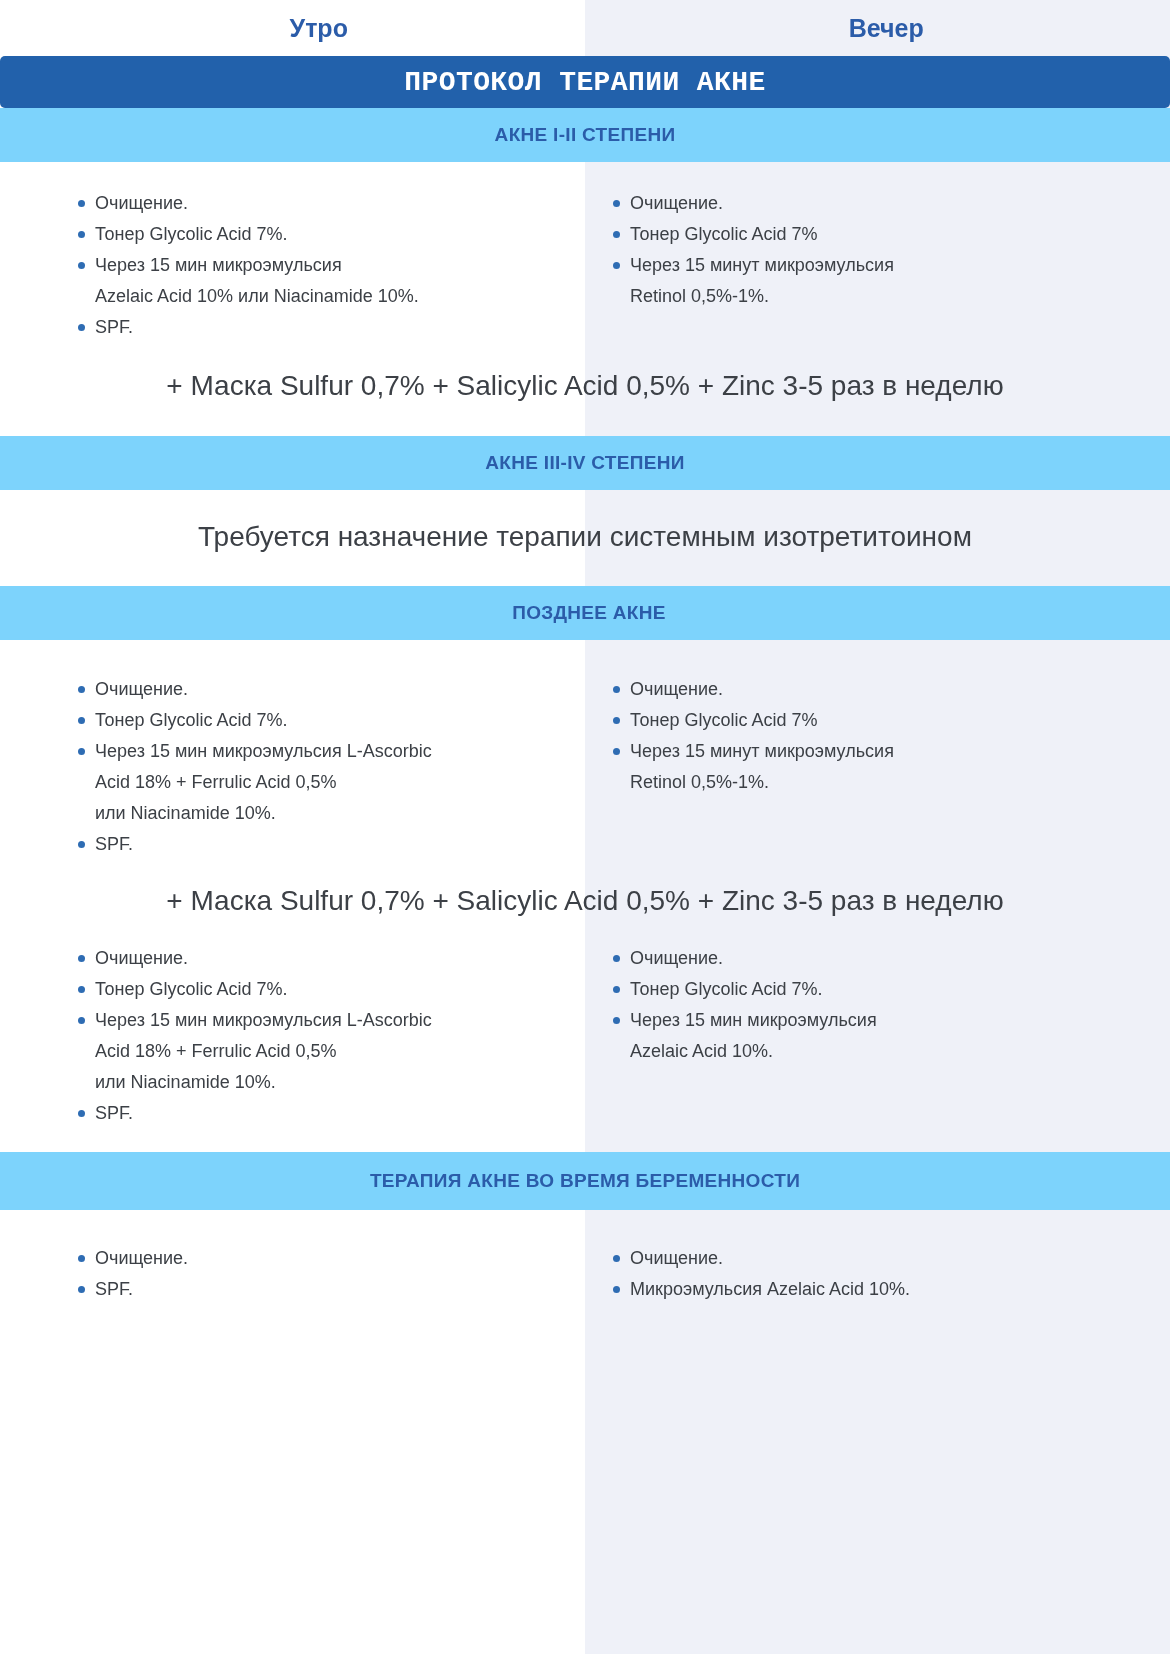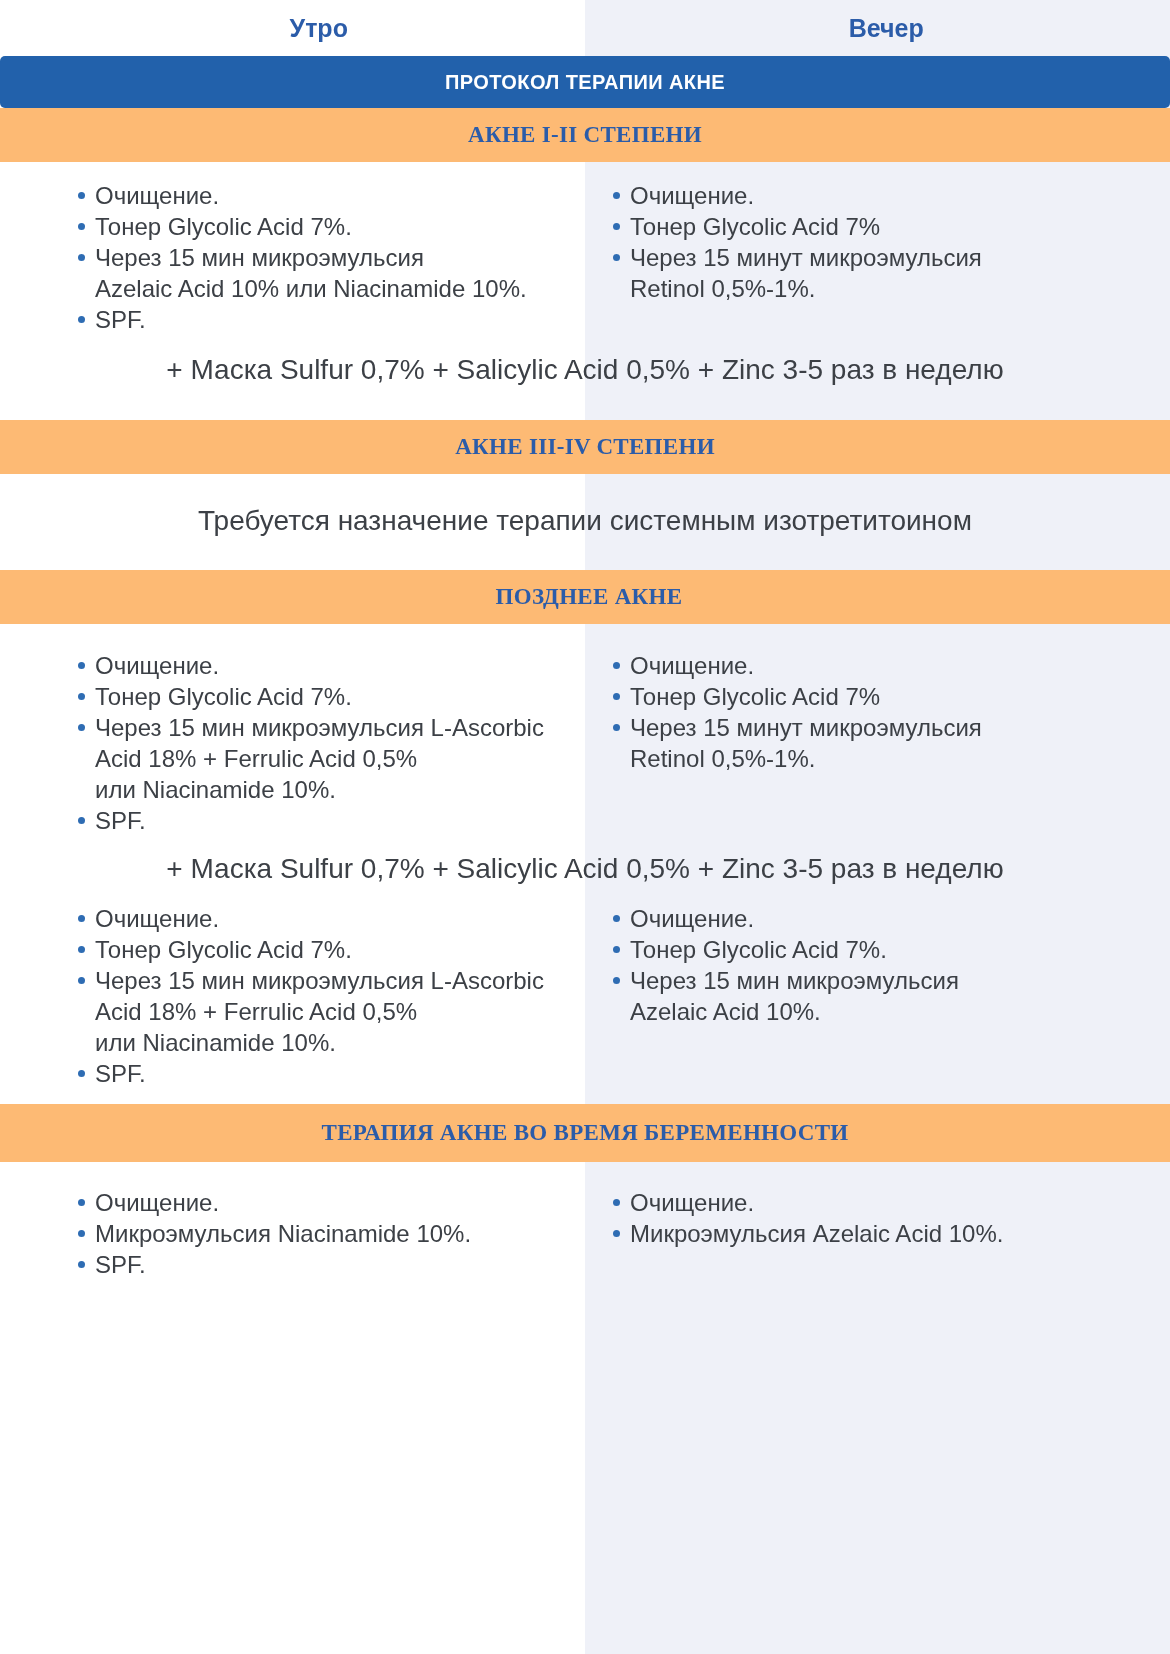--- a/index.html
+++ b/index.html
@@ -32,43 +32,43 @@
     color: #2b5ca9;
     font-size: 25px; font-weight: bold;
   }
 
   
   .banner {
     height: 52px;
     background: #2261ab;
     border-radius: 5px;
     color: #ffffff;
-    font-size: 20px; font-weight: bold;
+    font-size: 28px; font-weight: bold;
     letter-spacing: 0.4px;
-    display: flex; align-items: center; justify-content: center;
+    display: flex; align-items: center; justify-content: center; font-family: Liberation Mono, monospace;
   }
 
   
   .band {
     height: 54px;
-    background: #fdba74;
+    background: #7dd3fc;
     color: #2b5ca9;
-    font-size: 23px; font-weight: bold;
+    font-size: 19px; font-weight: bold;
     letter-spacing: 0.3px;
-    display: flex; align-items: center; justify-content: center; font-family: Liberation Serif, serif;
+    display: flex; align-items: center; justify-content: center;
   }
 
   
   .row { display: flex; }
   .col { width: 585px; box-sizing: border-box; }
 
   .items {
     list-style: none;
-    margin: 0; padding: 0;
-    font-size: 24px;
+    margin: 8px; padding: 0;
+    font-size: 18px;
     line-height: 31px;
     color: #3c4046;
   }
   .col-morning .items { margin-left: 95px; margin-right: 20px; }
   .col-evening .items { margin-left: 45px; margin-right: 20px; }
 
   .items li { position: relative; white-space: pre-line; }
   .items li::before {
     content: "";
     position: absolute;
@@ -181,21 +181,20 @@
 Azelaic Acid 10%.</li>
         </ul>
       </div>
     </div>
 
     <div class="band band-5">ТЕРАПИЯ АКНЕ ВО ВРЕМЯ БЕРЕМЕННОСТИ</div>
     <div class="row pad-s5">
       <div class="col col-morning">
         <ul class="items">
           <li>Очищение.</li>
-          <li>Микроэмульсия Niacinamide 10%.</li>
           <li>SPF.</li>
         </ul>
       </div>
       <div class="col col-evening">
         <ul class="items">
           <li>Очищение.</li>
           <li>Микроэмульсия Azelaic Acid 10%.</li>
         </ul>
       </div>
     </div>

